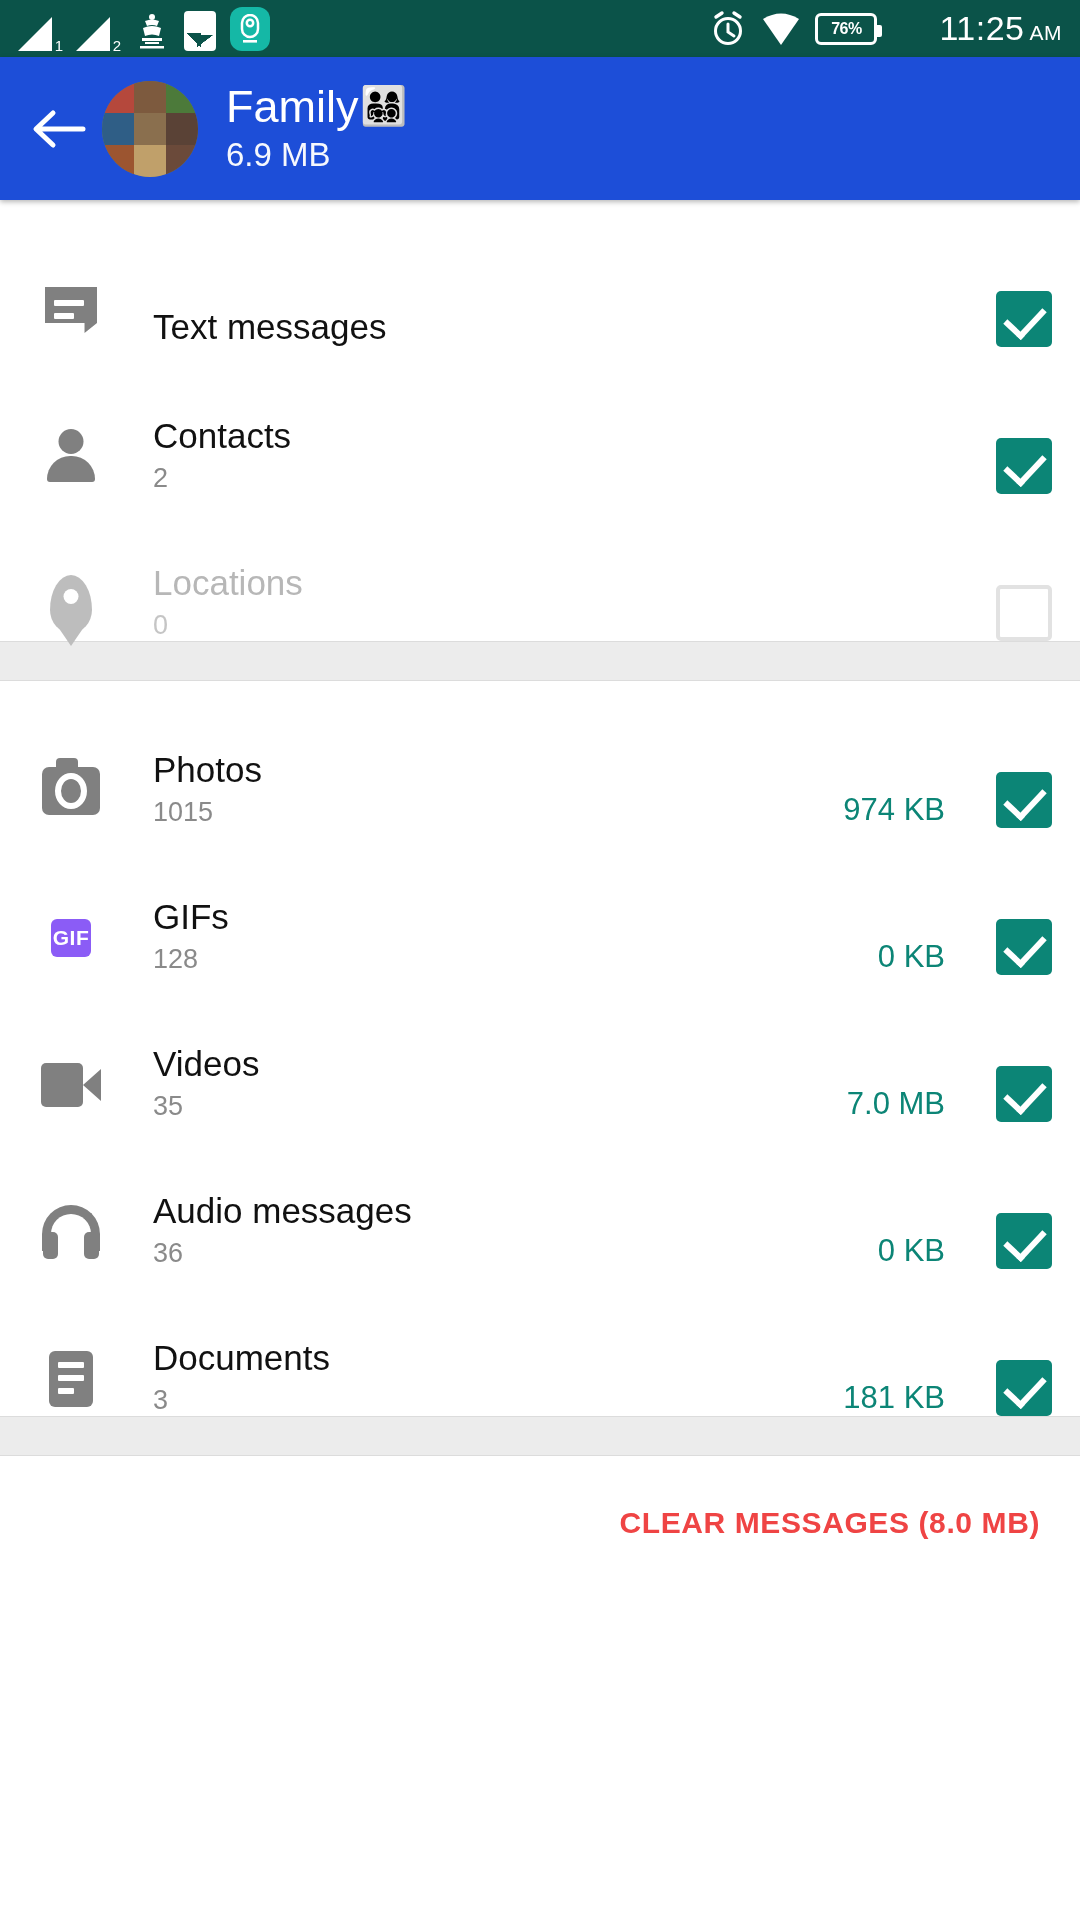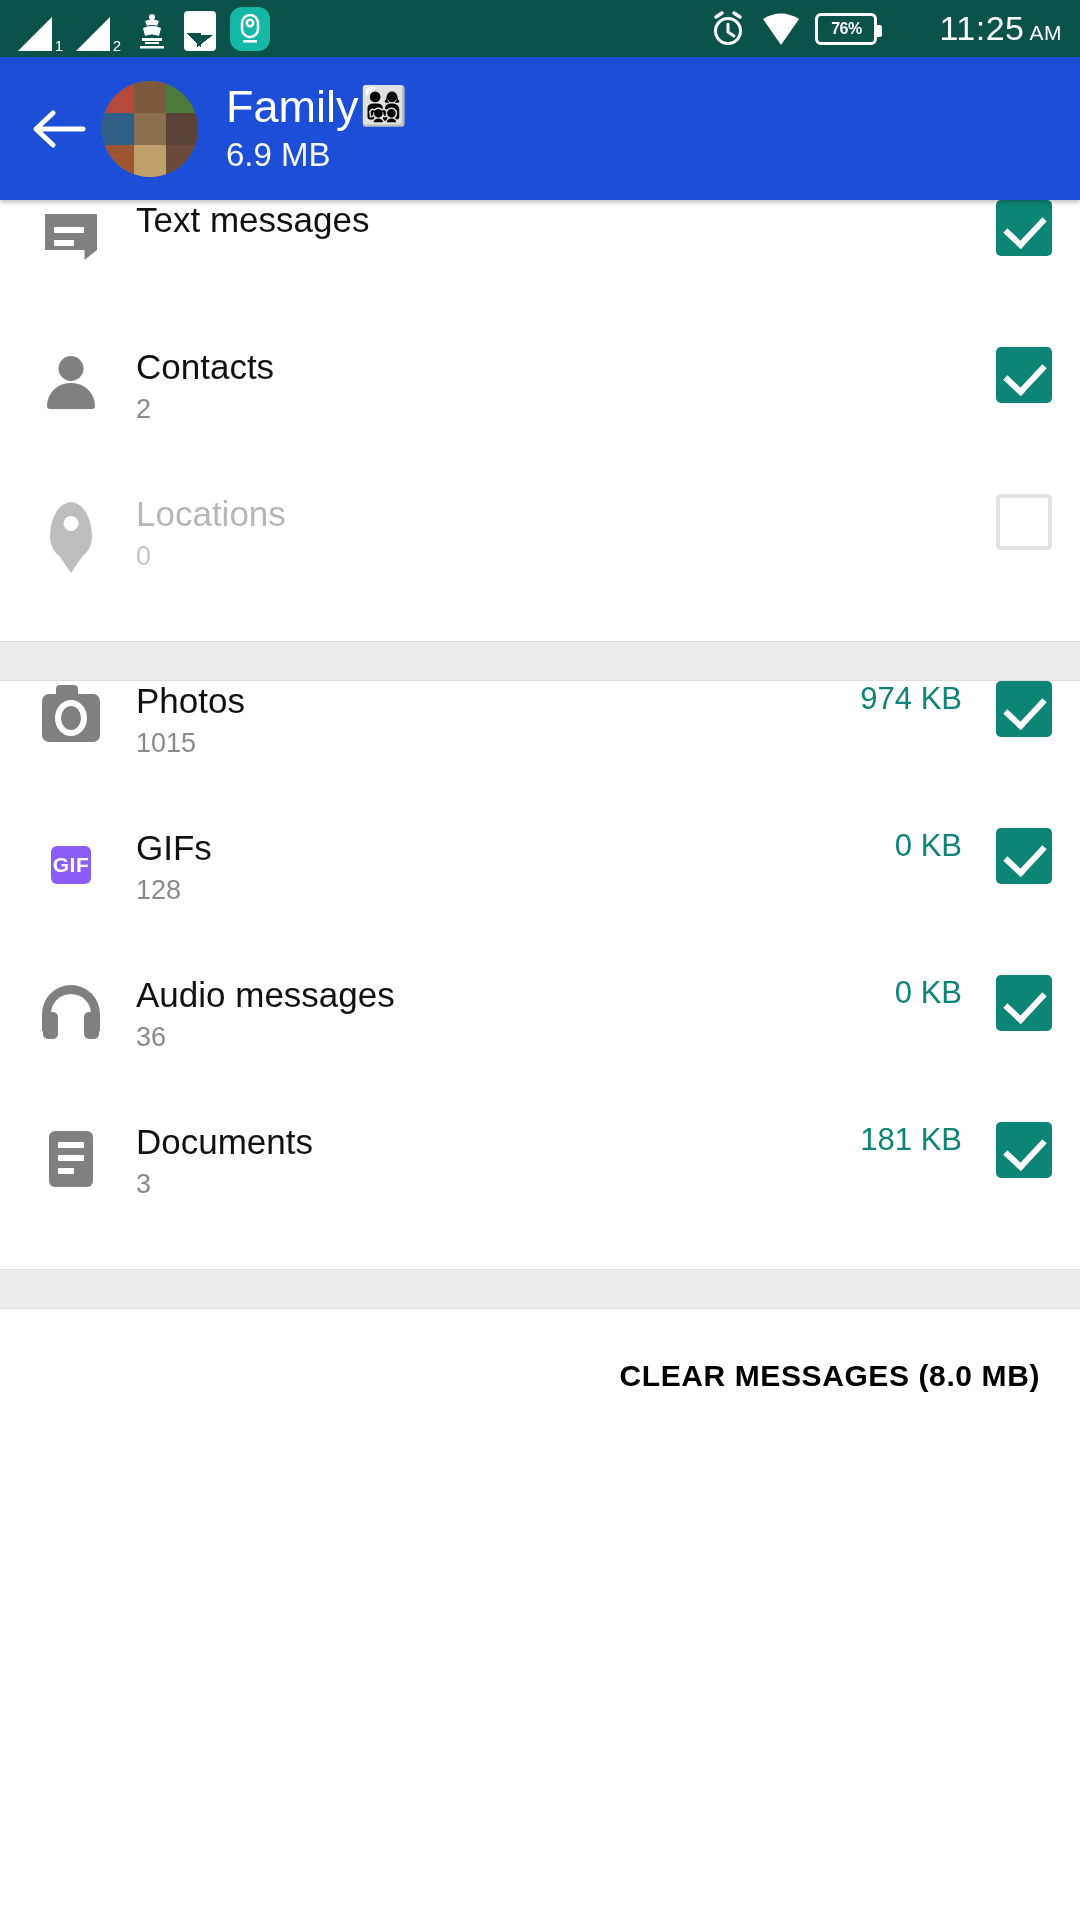--- a/index.html
+++ b/index.html
@@ -86,22 +86,23 @@
     display:flex; align-items:center; white-space:nowrap;
   }
   .title .emoji{ font-size:38px; margin-left:2px; }
   .subtitle{ font-size:33px; color:#ffffff; margin-top:6px; opacity:.96; }
 
   
   .section{ background:#ffffff; }
   .gap{ height:40px; background:#ececec; border-top:1px solid #dcdcdc; border-bottom:1px solid #dcdcdc;}
 
   .row{
-    height:147px; display:flex; align-items:flex-start;
+    height:147px; display:flex; align-items:flex-end;
     padding:0 28px 0 34px;
+    gap:17px;
   }
   .row .ic{
     width:74px; height:74px; flex:none;
     display:flex; align-items:center; justify-content:center;
   }
   .row .txt{ margin-left:28px; display:flex; flex-direction:column; justify-content:center; flex:1 1 auto; min-width:0;}
   .row .name{ font-size:35px; color:#111111; line-height:1.15; }
   .row .count{ font-size:27px; color:#8a8a8a; margin-top:7px; }
   .row .size{ font-size:31px; color:#0c8576; margin-right:34px; white-space:nowrap; }
 
@@ -171,21 +172,21 @@
   .ic-doc b:nth-child(2){ top:24px; width:26px;}
   .ic-doc b:nth-child(3){ top:37px; width:16px;}
 
   
   .footer{
     background:#ffffff; height:134px;
     display:flex; align-items:center; justify-content:flex-end;
     padding-right:40px;
   }
   .clear-btn{
-    font-size:30px; font-weight:bold; color:#000000;
+    font-size:30px; font-weight:bold; color:#ef4444;
     letter-spacing:0.6px; background:none; border:none;
     font-family:"Liberation Sans", sans-serif; cursor:pointer;
   }
 </style>
 </head>
 <body>
 
 <div class="statusbar">
   <div class="sb-left">
     <div class="sig">
@@ -322,20 +323,31 @@
         </span>
         <span class="txt">
           <span class="name">GIFs</span>
           <span class="count">128</span>
         </span>
         <span class="size">0 KB</span>
         <span class="cb"></span>
       </div>
       <div class="row">
         <span class="ic">
+          <span class="ic-vid"></span>
+        </span>
+        <span class="txt">
+          <span class="name">Videos</span>
+          <span class="count">35</span>
+        </span>
+        <span class="size">7.0 MB</span>
+        <span class="cb"></span>
+      </div>
+      <div class="row">
+        <span class="ic">
           <span class="ic-head">
             <i class="l"></i>
             <i class="r"></i>
           </span>
         </span>
         <span class="txt">
           <span class="name">Audio messages</span>
           <span class="count">36</span>
         </span>
         <span class="size">0 KB</span>

